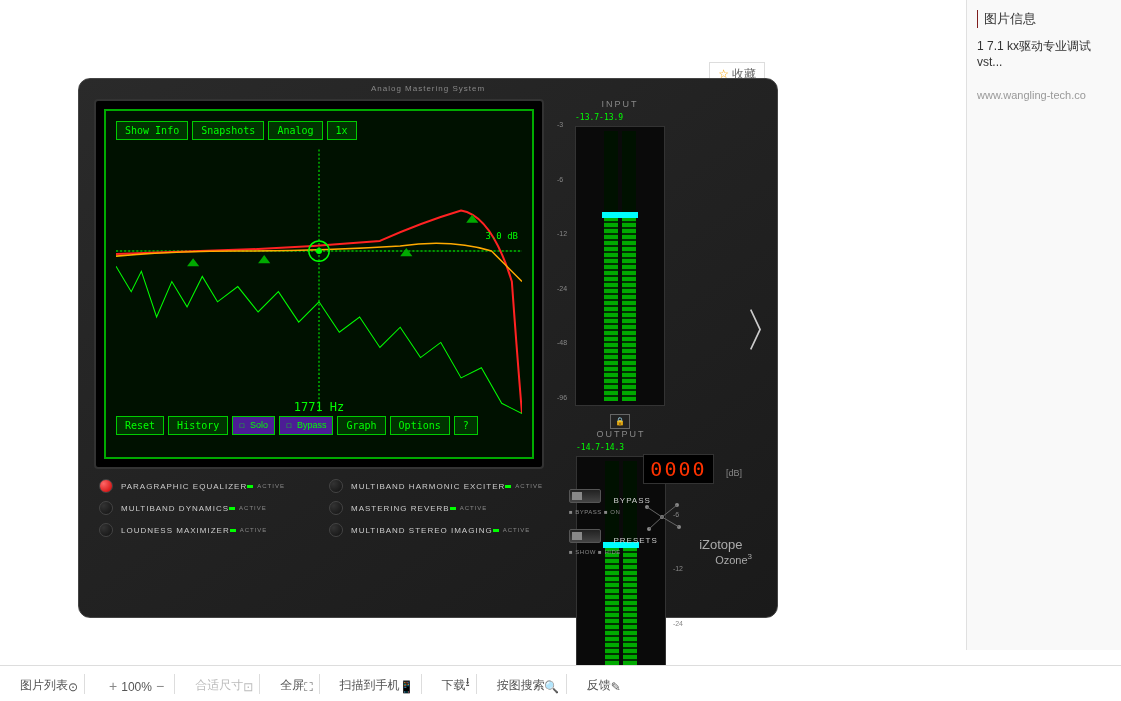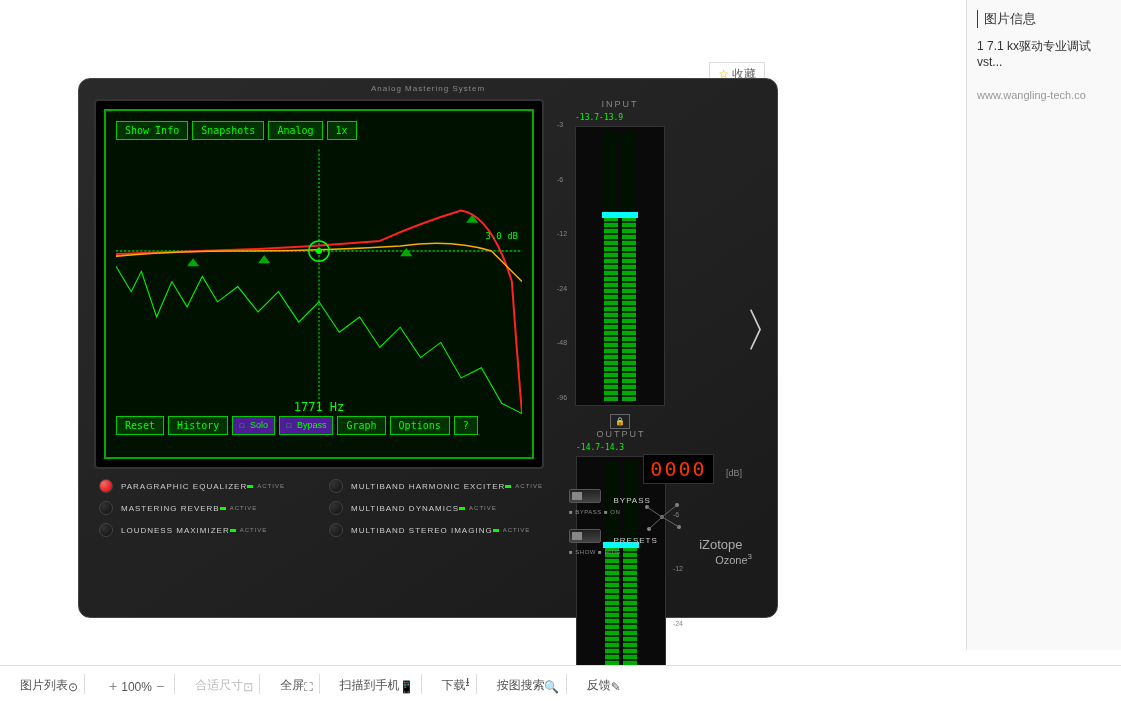--- a/index.html
+++ b/index.html
@@ -197,31 +197,31 @@
                 <div class="module-status-led"></div>
                 <span class="module-status-text">ACTIVE</span>
               </div>
             </div>
         </div>
       </div>
       <div class="module-row">
         <div class="module">
           <div class="module-led"></div>
           <div class="module-info">
+              <span class="module-name">MULTIBAND DYNAMICS</span>
+              <div class="module-status">
+                <div class="module-status-led"></div>
+                <span class="module-status-text">ACTIVE</span>
+              </div>
+            </div>
+        </div>
+        <div class="module">
+          <div class="module-led"></div>
+          <div class="module-info">
               <span class="module-name">MASTERING REVERB</span>
-              <div class="module-status">
-                <div class="module-status-led"></div>
-                <span class="module-status-text">ACTIVE</span>
-              </div>
-            </div>
-        </div>
-        <div class="module">
-          <div class="module-led"></div>
-          <div class="module-info">
-              <span class="module-name">MULTIBAND DYNAMICS</span>
               <div class="module-status">
                 <div class="module-status-led"></div>
                 <span class="module-status-text">ACTIVE</span>
               </div>
             </div>
         </div>
       </div>
       <div class="module-row">
         <div class="module">
           <div class="module-led"></div>

